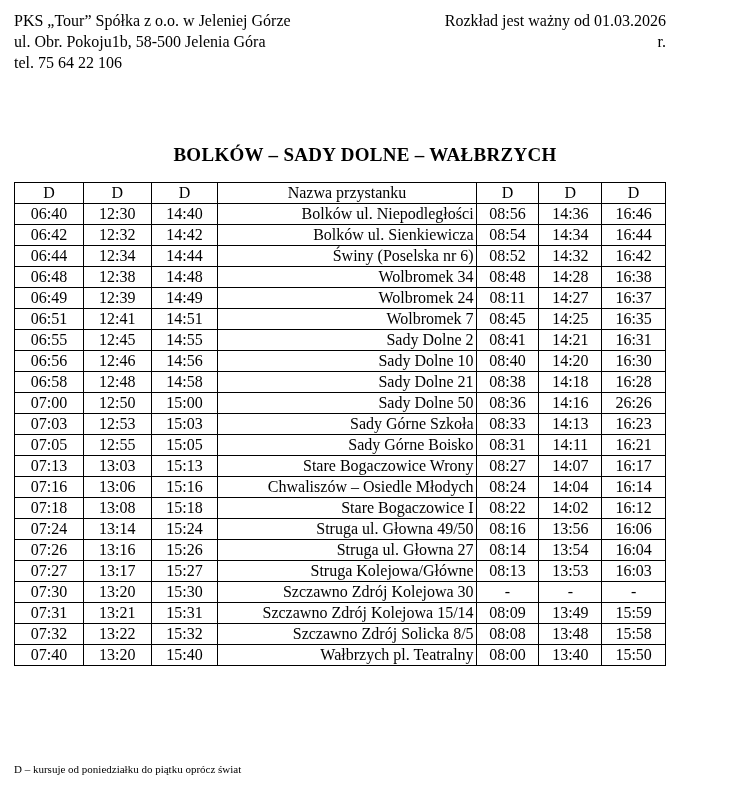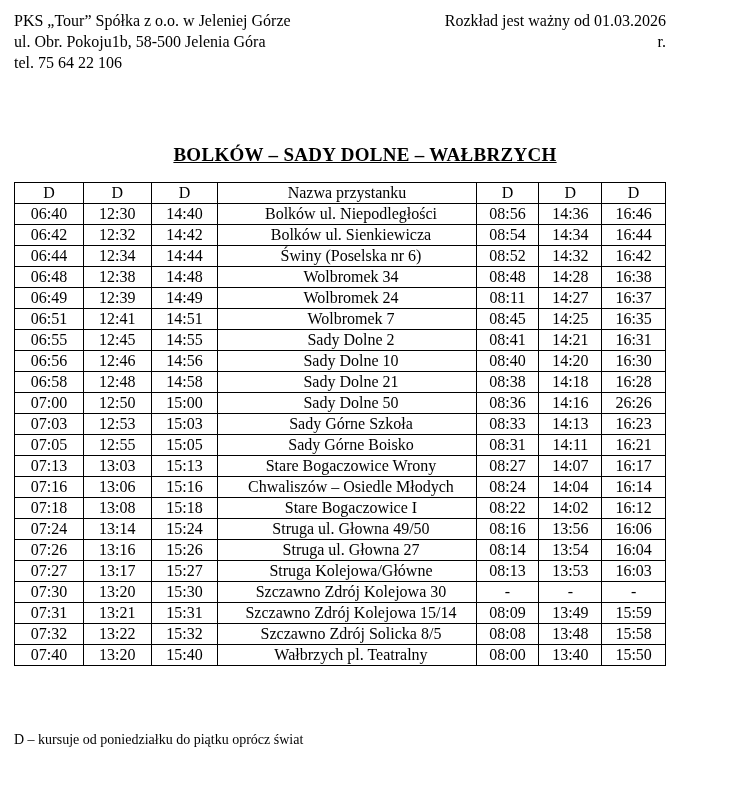--- a/index.html
+++ b/index.html
@@ -11,21 +11,20 @@
   }
   .page { position: relative; width: 666px; height: 799px; background: #fff; overflow: hidden; }
 
   .company { position: absolute; left: 14px; top: 10px; font-size: 16px; line-height: 21px; }
   .validity { position: absolute; left: 443px; top: 10px; font-size: 16px; line-height: 21px; text-align: right; }
 
   .title {
     position: absolute; left: 14px; top: 144px; width: 702px;
     text-align: center; font-weight: bold; font-size: 19px;
     letter-spacing: 0.3px;
-    text-decoration: underline;
   }
 
   table.timetable {
     position: absolute; left: 14px; top: 182px;
     border-collapse: collapse; table-layout: fixed;
   }
   table.timetable th, table.timetable td {
     border: 1px solid #000;
     font-size: 16px; font-weight: normal;
     text-align: center; vertical-align: middle;
@@ -33,23 +32,23 @@
     white-space: nowrap; overflow: hidden;
     line-height: 20px;
   }
   table.timetable th:nth-child(1), table.timetable td:nth-child(1) { width: 77px; }
   table.timetable th:nth-child(2), table.timetable td:nth-child(2) { width: 75px; }
   table.timetable th:nth-child(3), table.timetable td:nth-child(3) { width: 74px; }
   table.timetable th:nth-child(4), table.timetable td:nth-child(4) { width: 268px; }
   table.timetable th:nth-child(5), table.timetable td:nth-child(5) { width: 69px; }
   table.timetable th:nth-child(6), table.timetable td:nth-child(6) { width: 69px; }
   table.timetable th:nth-child(7), table.timetable td:nth-child(7) { width: 70px; }
-  table.timetable td.stopcol { text-align: center; padding-left: 10px; }
-
-  .footnote { position: absolute; left: 14px; top: 732px; font-size: 14px; }
+  table.timetable td.stopcol { text-align: right; padding-left: 10px; }
+
+  .footnote { position: absolute; left: 14px; top: 763px; font-size: 11px; }
 </style>
 </head>
 <body>
 
 <div class="page">
 
   <div class="company">
     <div>PKS „Tour” Spółka z o.o. w Jeleniej Górze</div>
     <div>ul. Obr. Pokoju1b, 58-500 Jelenia Góra</div>
     <div>tel. 75 64 22 106</div>

